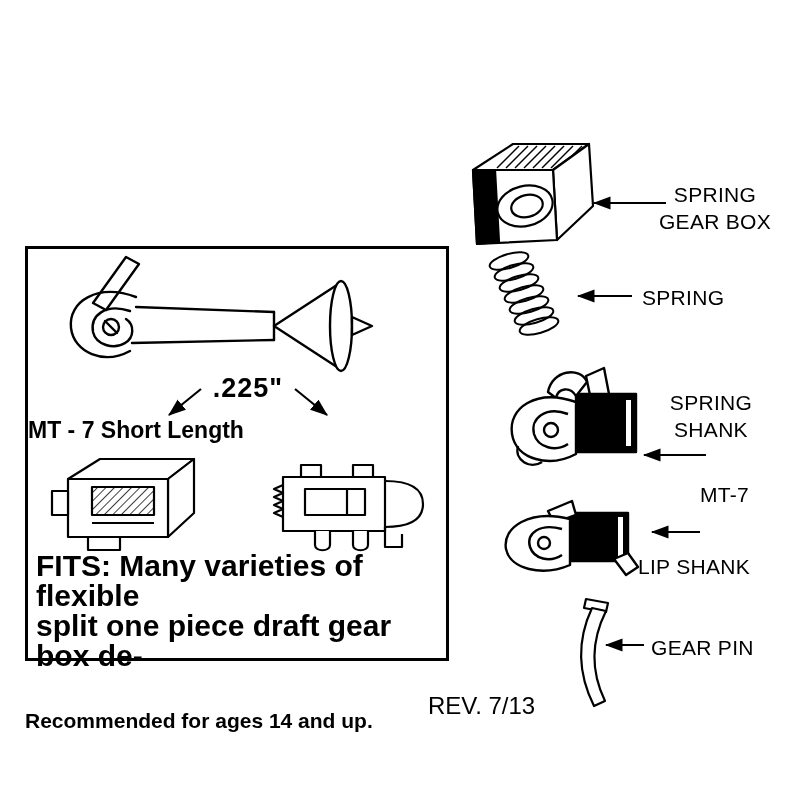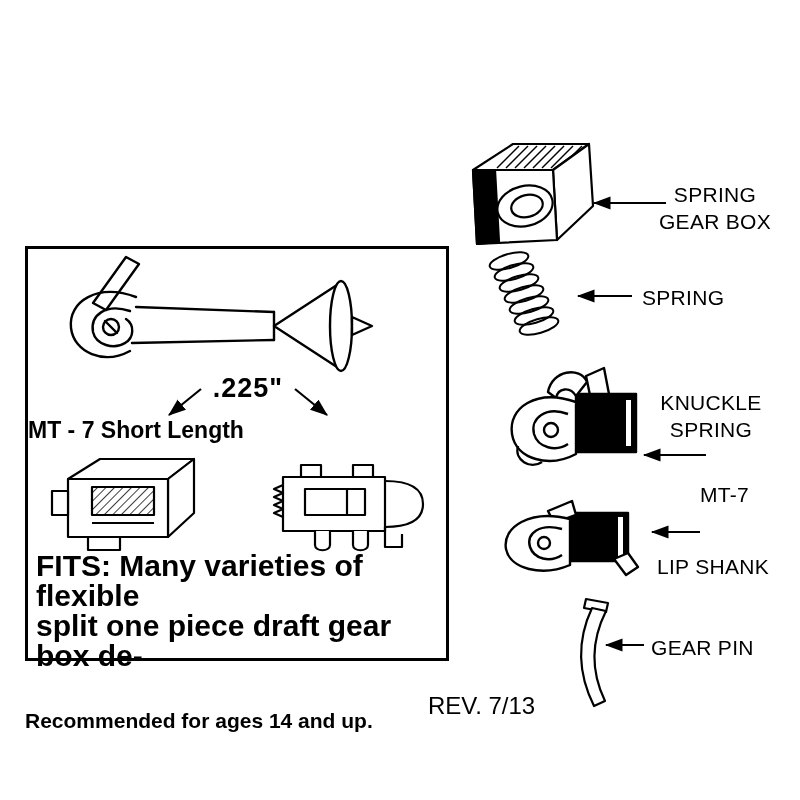--- a/index.html
+++ b/index.html
@@ -148,41 +148,41 @@
       <polygon points="98,16 116,8 121,34 103,40"></polygon>
       <rect x="88" y="34" width="60" height="58" fill="#000"></rect>
       <rect x="138" y="40" width="5" height="46" fill="#fff" stroke="none"></rect>
       <path d="M60,32 C64,10 92,6 99,22 L88,36 C82,26 70,28 68,38 Z"></path>
       <path d="M88,42 C48,28 20,48 24,74 C28,100 62,108 88,94 Z"></path>
       <path d="M80,54 C58,46 42,58 46,74 C50,88 68,92 80,84" fill="none"></path>
       <path d="M30,86 C26,100 42,110 54,102" fill="none"></path>
       <circle cx="63" cy="70" r="7"></circle>
     </g>
   </svg>
-  <div class="part-label wrap" style="left:648px;top:389px">KNUCKLE SPRING</div>
+  <div class="part-label wrap" style="left:648px;top:389px">SPRING SHANK</div>
   <svg class="abs" style="left:636px;top:447px" width="72" height="16">
     <line x1="70" y1="8" x2="8" y2="8" stroke="#000" stroke-width="2.2" marker-end="url(#arrowhead)"></line>
   </svg>
 
   <div class="part-label" style="left:700px;top:481px">MT-7</div>
   <svg class="abs" style="left:478px;top:497px" width="168" height="82" viewBox="0 0 168 82">
     <g stroke="#000" fill="#fff" stroke-width="2.4" stroke-linejoin="round">
       <rect x="92" y="16" width="58" height="48" fill="#000"></rect>
       <rect x="140" y="20" width="5" height="40" fill="#fff" stroke="none"></rect>
       <polygon points="136,62 148,78 160,70 150,56"></polygon>
       <polygon points="70,14 94,4 98,18 76,26"></polygon>
       <path d="M92,22 C52,12 24,30 28,52 C32,72 64,80 92,68 Z"></path>
       <path d="M84,32 C62,26 48,36 52,50 C56,62 72,66 84,58" fill="none"></path>
       <circle cx="66" cy="46" r="6"></circle>
     </g>
   </svg>
   <svg class="abs" style="left:644px;top:524px" width="58" height="16">
     <line x1="56" y1="8" x2="8" y2="8" stroke="#000" stroke-width="2.2" marker-end="url(#arrowhead)"></line>
   </svg>
-  <div class="part-label" style="left:657px;top:553px">LIP SHANK</div>
+  <div class="part-label" style="left:638px;top:553px">LIP SHANK</div>
 
   <svg class="abs" style="left:558px;top:596px" width="66" height="118" viewBox="0 0 66 118">
     <g stroke="#000" fill="#fff" stroke-width="2.2" stroke-linejoin="round">
       <polygon points="28,3 50,7 48,16 26,12"></polygon>
       <path d="M34,12 C19,44 19,76 36,110 L47,105 C32,74 33,45 48,15 Z"></path>
     </g>
   </svg>
   <svg class="abs" style="left:598px;top:637px" width="48" height="16">
     <line x1="46" y1="8" x2="8" y2="8" stroke="#000" stroke-width="2.2" marker-end="url(#arrowhead)"></line>
   </svg>

